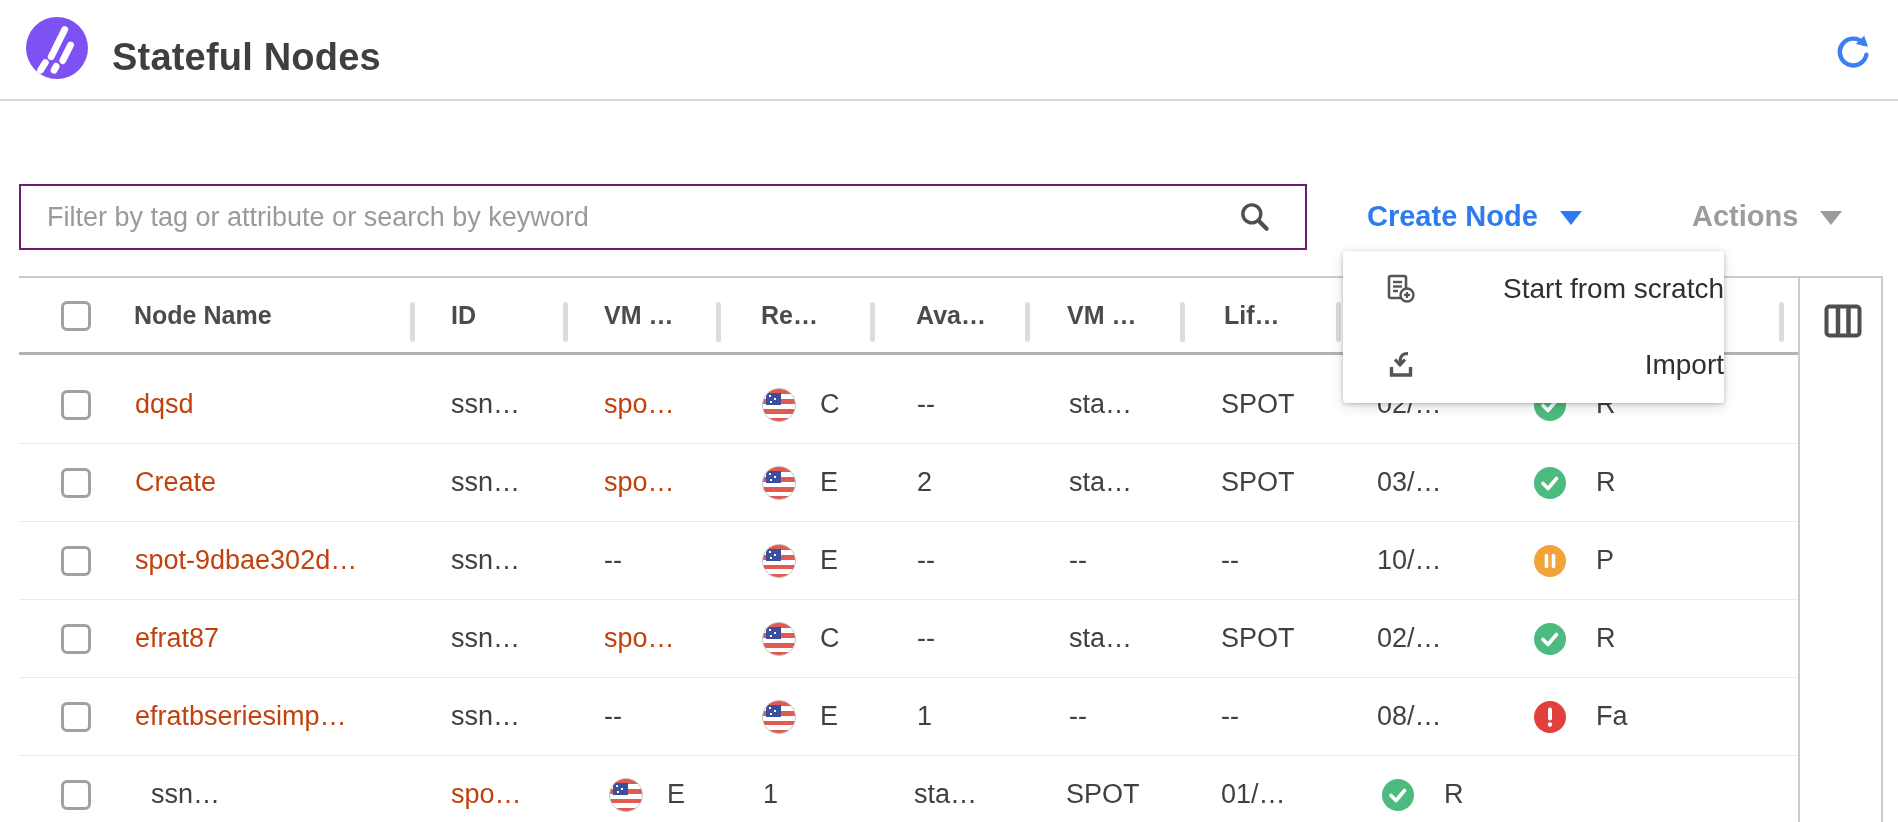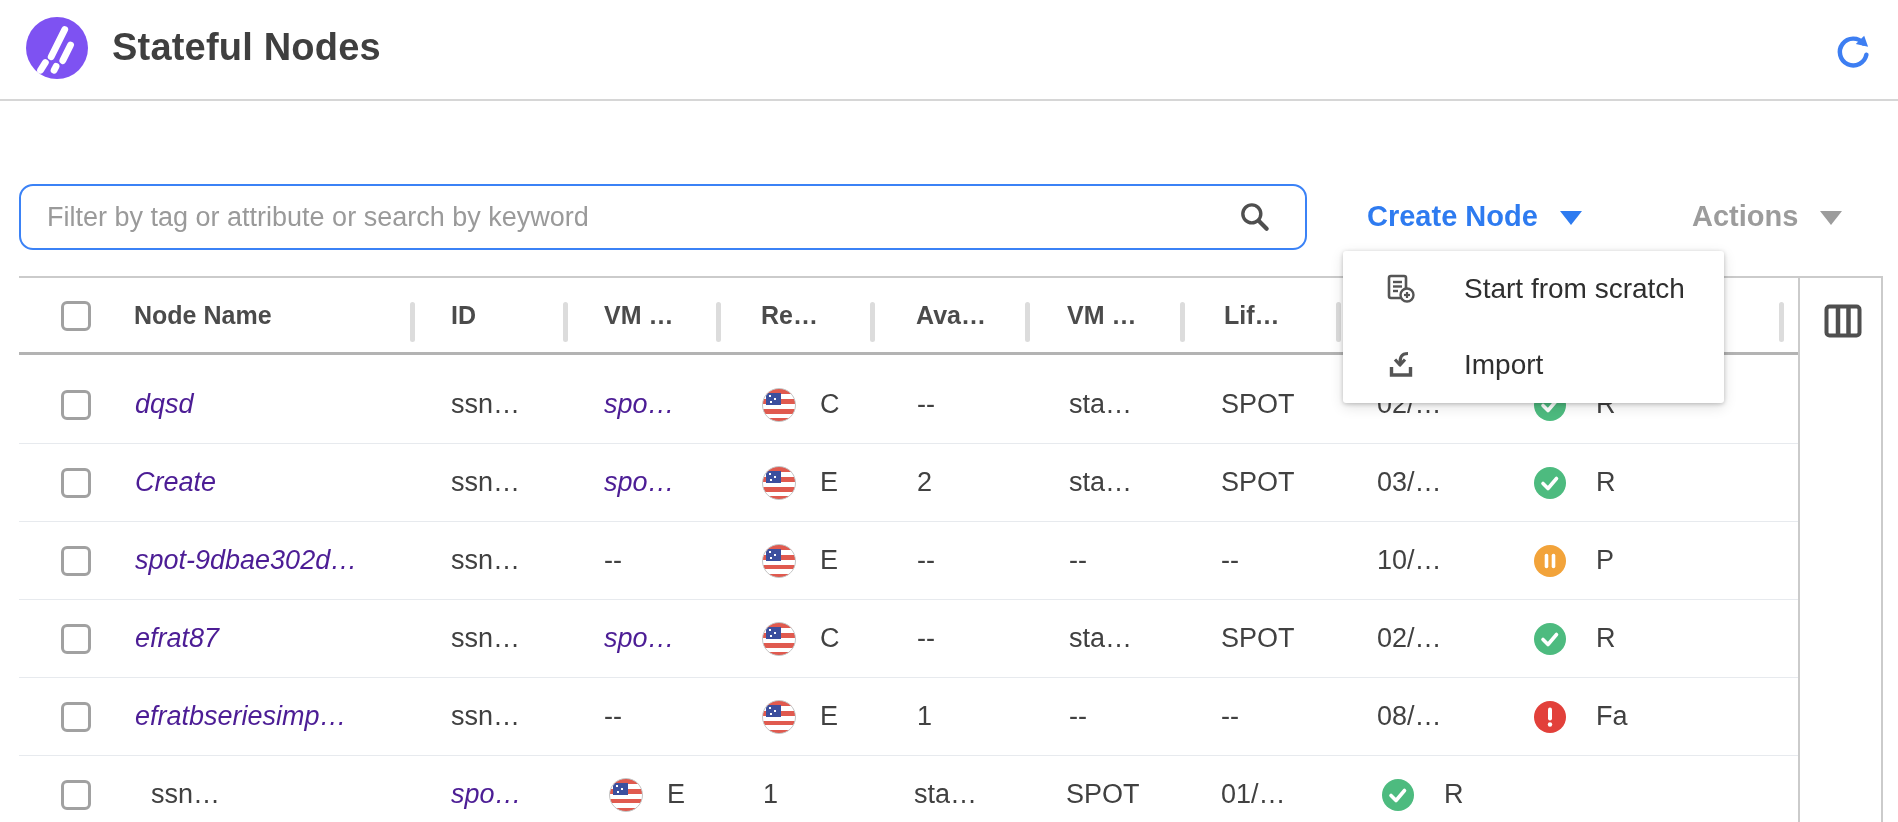--- a/index.html
+++ b/index.html
@@ -2,68 +2,68 @@
 <html><head>
 <meta charset="utf-8">
 <style>
   * { margin:0; padding:0; box-sizing:border-box; }
   html,body { width:1898px; height:822px; background:#fff; overflow:hidden;
               font-family:"Liberation Sans", sans-serif; }
 
   
   #page-header { position:absolute; left:0; top:0; width:1898px; height:100px; background:#fff; }
   #logo { position:absolute; left:26px; top:17px; width:62px; height:62px; }
-  #page-title { position:absolute; left:112px; top:26px; font-size:38px; font-weight:600; color:#3f3f3f; letter-spacing:.2px; }
+  #page-title { position:absolute; left:112px; top:36px; font-size:38px; font-weight:600; color:#3f3f3f; letter-spacing:.2px; }
   #refresh-btn { position:absolute; left:1834px; top:34px; width:38px; height:38px; cursor:pointer; background:none; border:none; }
   #header-divider { position:absolute; left:0; top:99px; width:1898px; height:2px; background:#d6d6d6; }
 
   
   #filter-wrap { position:absolute; left:19px; top:184px; width:1288px; height:66px; }
-  #filter-input { width:100%; height:100%; border:2px solid #3b82f6; border-radius:14px;
+  #filter-input { width:100%; height:100%; border:2px solid #701a75; border-radius:0;
                   font-size:27px; color:#701a75; padding:0 70px 0 26px;
                   font-family:"Liberation Sans", sans-serif; outline:none; }
   #filter-input::placeholder { color:#9a9a9a; opacity:1; }
   #search-icon { position:absolute; right:34px; top:15px; width:36px; height:36px; }
 
   .dd-btn { position:absolute; top:194px; height:44px; display:flex; align-items:center;
             background:none; border:none; cursor:pointer; font-family:"Liberation Sans", sans-serif; }
   #create-node-btn { left:1367px;justify-content:center; }
   #create-node-btn .lbl { font-size:29px; font-weight:700; color:#2e7bf0; }
   #actions-btn { left:1692px;justify-content:space-between; }
   #actions-btn .lbl { font-size:29px; font-weight:700; color:#9c9c9c; }
   .caret { width:0; height:0; border-left:11px solid transparent; border-right:11px solid transparent;
            border-top:14px solid #2e7bf0; margin-left:22px; margin-top:4px; }
   .caret.grey { border-top-color:#9c9c9c; }
 
   
   #create-menu { position:absolute; left:1343px; top:251px; width:381px; height:152px;
                  background:#fff; border-radius:3px; z-index:20;
                  box-shadow:0 1px 4px rgba(0,0,0,.22), 0 4px 14px rgba(0,0,0,.12); }
-  .menu-item { height:76px; display:flex; align-items:center; cursor:pointer; }
+  .menu-item { height:76px; display:flex; align-items:center; cursor:pointer;justify-content:space-between; }
   .menu-item .mi-icon { width:32px; height:32px; margin-left:42px; flex:0 0 auto; }
   .menu-item .mi-label { margin-left:47px; font-size:28px; color:#2f2f2f; }
 
   
   #table { position:absolute; left:19px; top:276px; width:1864px; height:546px;
            border-top:2px solid #cbcbcb; }
   #thead { position:absolute; left:0; top:0; width:1864px; height:77px;
            border-bottom:3px solid #b3b3b3; background:#fff; }
   .hgrid, .rgrid { display:grid; height:100%; align-items:center;
       grid-template-columns:93px 300px 153px 153px 154px 155px 155px 156px 152px 170px 138px; }
   .hcell { font-size:25px; font-weight:700; color:#4b4b4b; white-space:nowrap; overflow:hidden; }
   .hcell.pad { padding-left:39px; }
   .hcell.name { padding-left:22px; }
   .hsep { position:absolute; top:24px; width:5px; height:40px; border-radius:3px; background:#dcdcdc; }
 
   #rows { position:absolute; left:0; top:88px; width:1779px; }
   .trow { width:1779px; height:78px; border-bottom:1px solid #e7eaee; }
   .cell { font-size:27px; color:#414141; white-space:nowrap; overflow:hidden; padding-left:39px; }
   .cell.c-check { padding-left:42px; }
   .cell.c-name { padding-left:23px; }
-  .link { color:#4c1d95; text-decoration:none; cursor:pointer;font-style:italic; }
+  .link { color:#c2410c; text-decoration:none; cursor:pointer; }
   .checkbox { display:inline-block; width:30px; height:30px; border:3px solid #a1a1a1;
               border-radius:6px; background:#fff; cursor:pointer; vertical-align:middle; }
   .c-region { display:flex; align-items:center; padding-left:44px; }
   .flag { position:relative; width:34px; height:34px; border-radius:50%; overflow:hidden;
           border:1px solid #c4c4c4; flex:0 0 auto; margin-right:24px;
           background:repeating-linear-gradient(to bottom,#e05a4f 0 4.9px,#ffffff 4.9px 9.8px); }
   .flag::before { content:""; position:absolute; left:3px; top:4px; width:15px; height:12px;
           background:#3c4f9e;
           background-image:radial-gradient(circle 1.2px at 4px 3px,#fff 98%,transparent),
                            radial-gradient(circle 1.2px at 9px 6px,#fff 98%,transparent),

